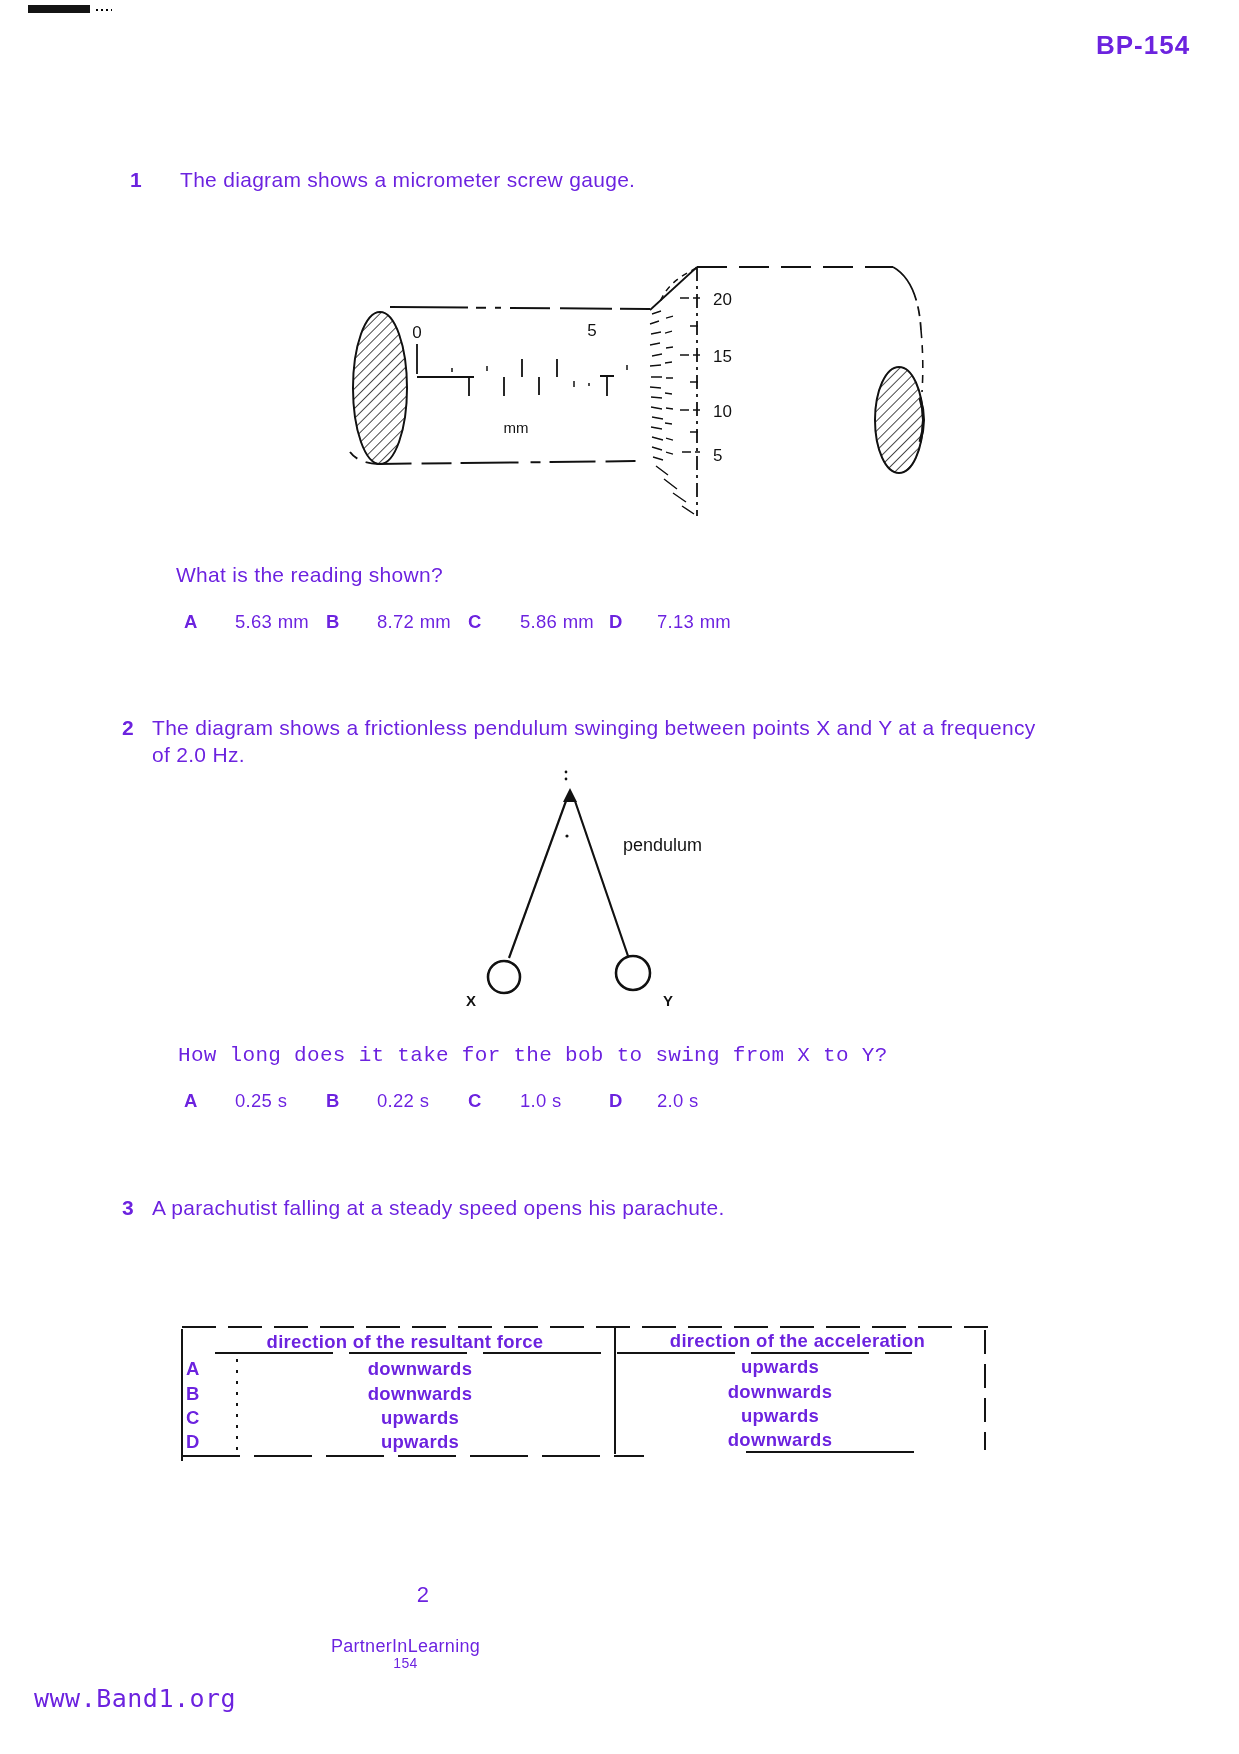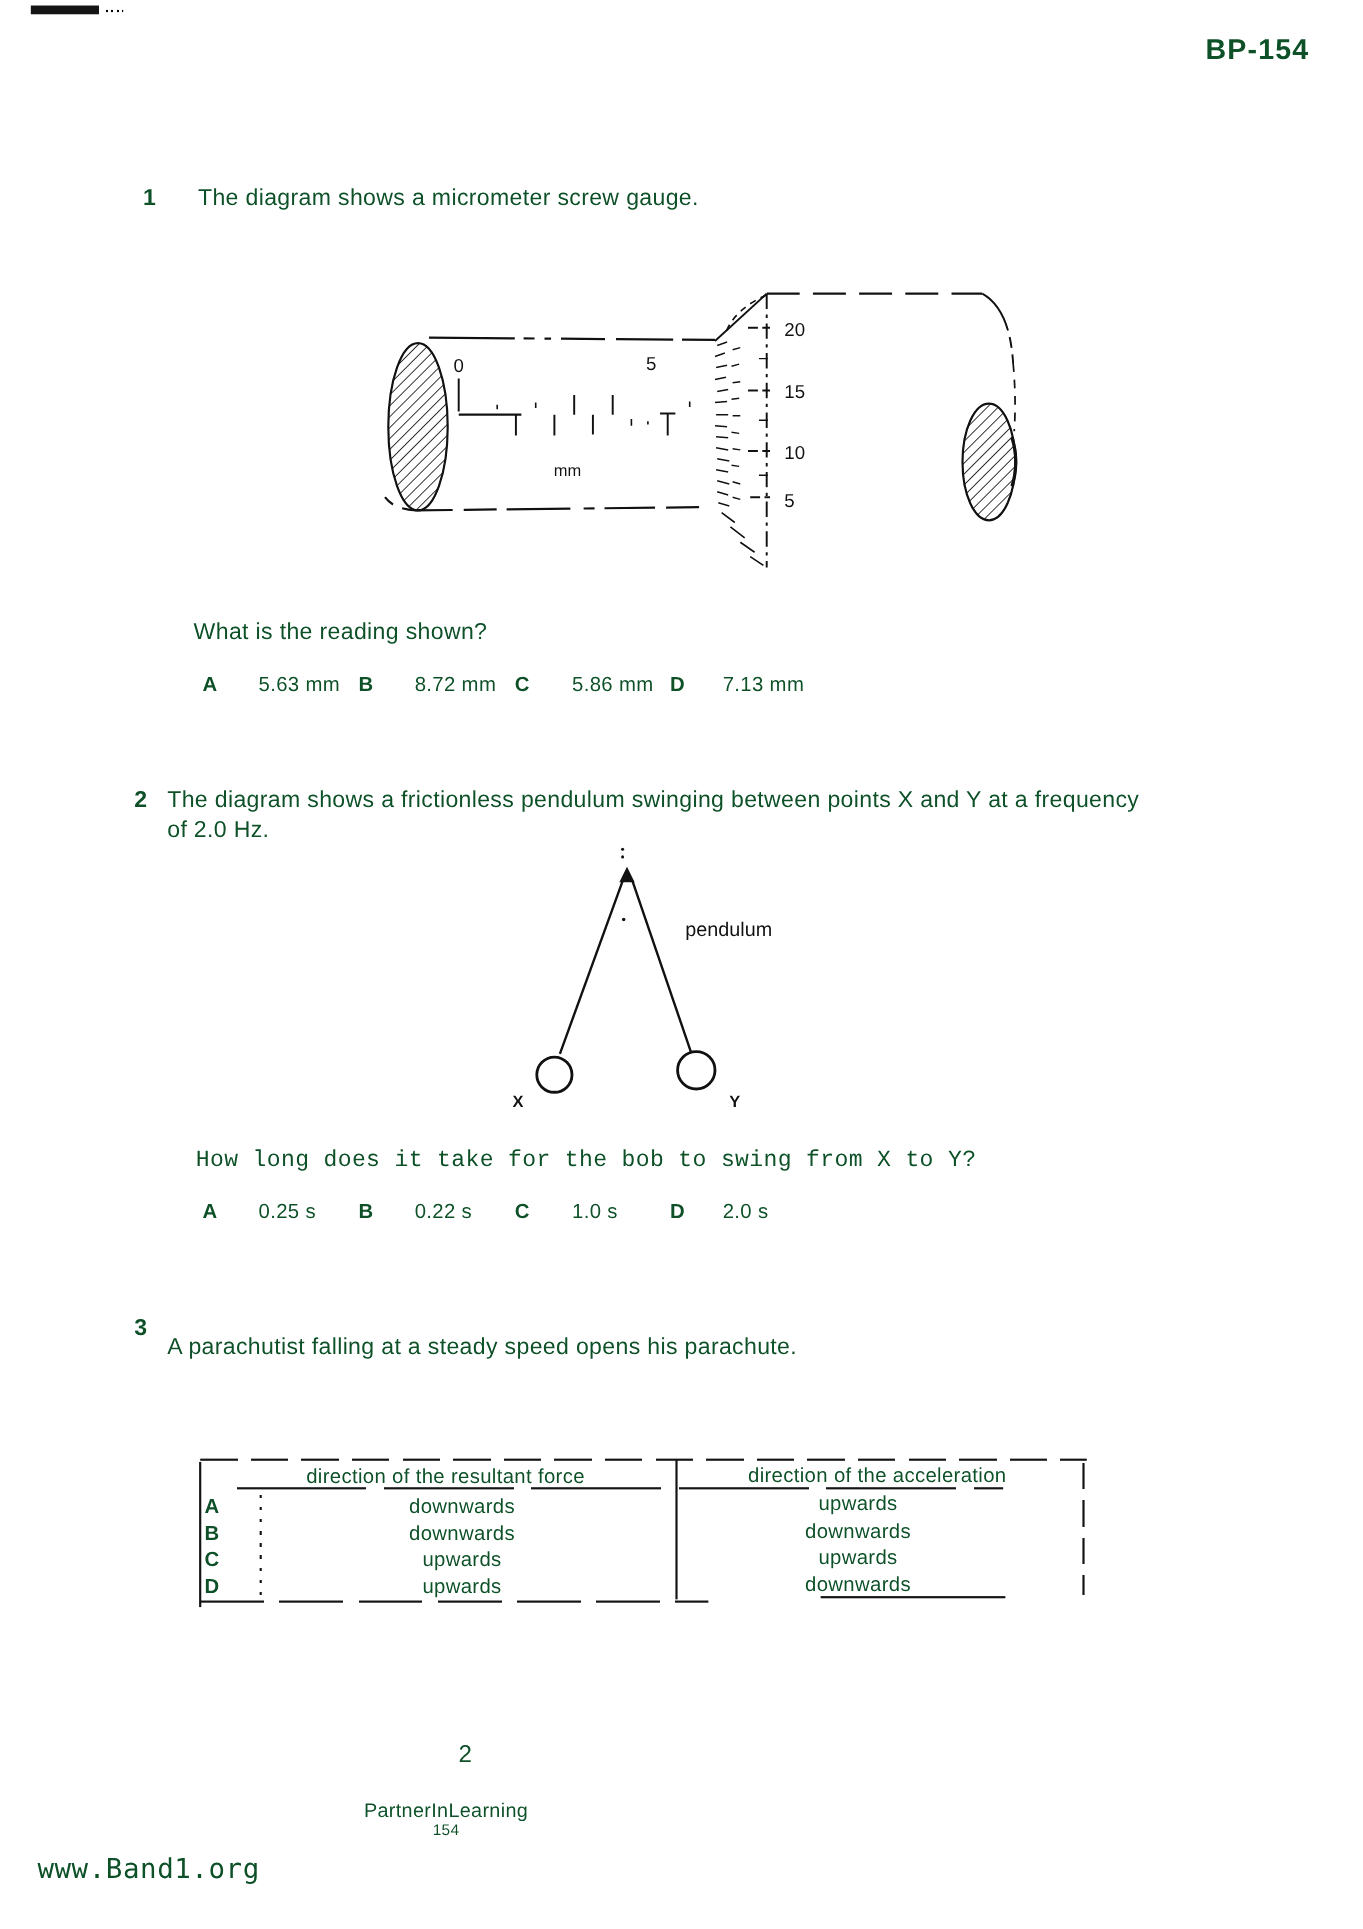--- a/index.html
+++ b/index.html
@@ -1,30 +1,30 @@
 <!DOCTYPE html>
 <html><head>
 <meta charset="utf-8">
 <style>
   html,body{margin:0;padding:0;background:#ffffff;}
   .page{position:relative;width:1239px;height:1754px;background:#fff;overflow:hidden;
-        font-family:"Liberation Sans",sans-serif;color:#14532d;
+        font-family:"Liberation Sans",sans-serif;color:#6d28d9;
         filter:blur(0.3px) contrast(1.06);}
   .t{position:absolute;white-space:pre;letter-spacing:0.3px;line-height:1.15;}
   .body-txt{font-size:21px;}
   .bold{font-weight:700;}
   .opt{font-size:18.5px;}
   .ctr{text-align:center;}
   .ln{position:absolute;background:#1a1a1a;}
   .dash-top{background:repeating-linear-gradient(90deg,#1a1a1a 0 34px,rgba(0,0,0,0) 34px 46px);}
   .dash-und{background:repeating-linear-gradient(90deg,#1a1a1a 0 118px,rgba(0,0,0,0) 118px 134px);}
   .dash-bot{background:repeating-linear-gradient(90deg,#1a1a1a 0 58px,rgba(0,0,0,0) 58px 72px);}
   .dash-v{background:repeating-linear-gradient(180deg,#1a1a1a 0 24px,rgba(0,0,0,0) 24px 34px);}
   .dot-v{background:repeating-linear-gradient(180deg,#1a1a1a 0 3px,rgba(0,0,0,0) 3px 11px);}
-  .tbl-txt{font-size:18.5px;}
+  .tbl-txt{font-size:18.5px;font-weight:bold;}
   svg text{font-family:"Liberation Sans",sans-serif;fill:#171717;}
   svg{position:absolute;}
   .mono{font-family:"DejaVu Sans Mono","Liberation Mono",monospace;letter-spacing:0.5px;}
   .artifact-dots{position:absolute;left:96px;top:9px;width:16px;height:2px;
         background:repeating-linear-gradient(90deg,#000 0 2px,rgba(0,0,0,0) 2px 5px);}
 </style>
 </head>
 <body>
 
 <div class="page">
@@ -125,21 +125,21 @@
     <div class="t opt" style="left:235px;top:1090px;">0.25 s</div>
     <div class="t opt bold" style="left:326px;top:1090px;">B</div>
     <div class="t opt" style="left:377px;top:1090px;">0.22 s</div>
     <div class="t opt bold" style="left:468px;top:1090px;">C</div>
     <div class="t opt" style="left:520px;top:1090px;">1.0 s</div>
     <div class="t opt bold" style="left:609px;top:1090px;">D</div>
     <div class="t opt" style="left:657px;top:1090px;">2.0 s</div>
   </div>
 
   <div class="t body-txt bold" style="left:122px;top:1196px;">3</div>
-  <div class="t body-txt" style="left:152px;top:1196px;margin-top:17px;">A parachutist falling at a steady speed opens his parachute.</div>
+  <div class="t body-txt" style="left:152px;top:1196px;">A parachutist falling at a steady speed opens his parachute.</div>
 
   <div>
     <div class="ln dash-top" style="left:182px;top:1326px;width:806px;height:2px;"></div>
     <div class="ln dash-und" style="left:215px;top:1352px;width:697px;height:2px;"></div>
     <div class="ln" style="left:181px;top:1329px;width:2px;height:132px;"></div>
     <div class="ln" style="left:614px;top:1327px;width:2px;height:127px;"></div>
     <div class="ln dash-v" style="left:984px;top:1330px;width:2px;height:120px;"></div>
     <div class="ln dash-bot" style="left:182px;top:1455px;width:462px;height:2px;"></div>
     <div class="ln" style="left:746px;top:1451px;width:168px;height:2px;"></div>
     <div class="ln dot-v" style="left:236px;top:1359px;width:2px;height:94px;"></div>

